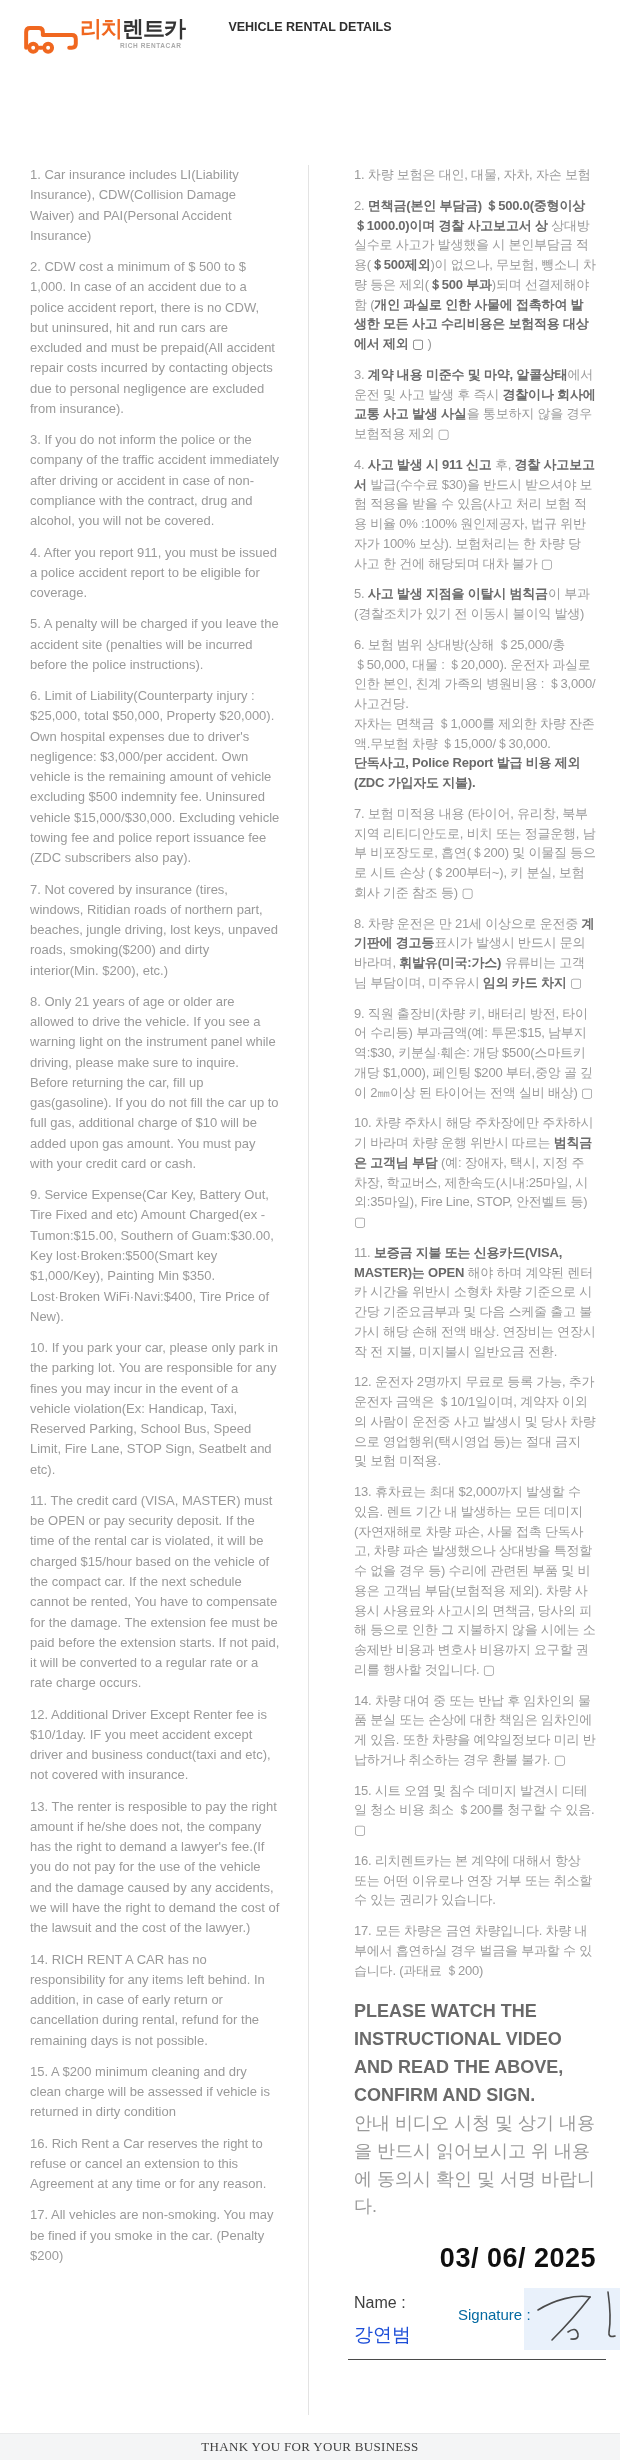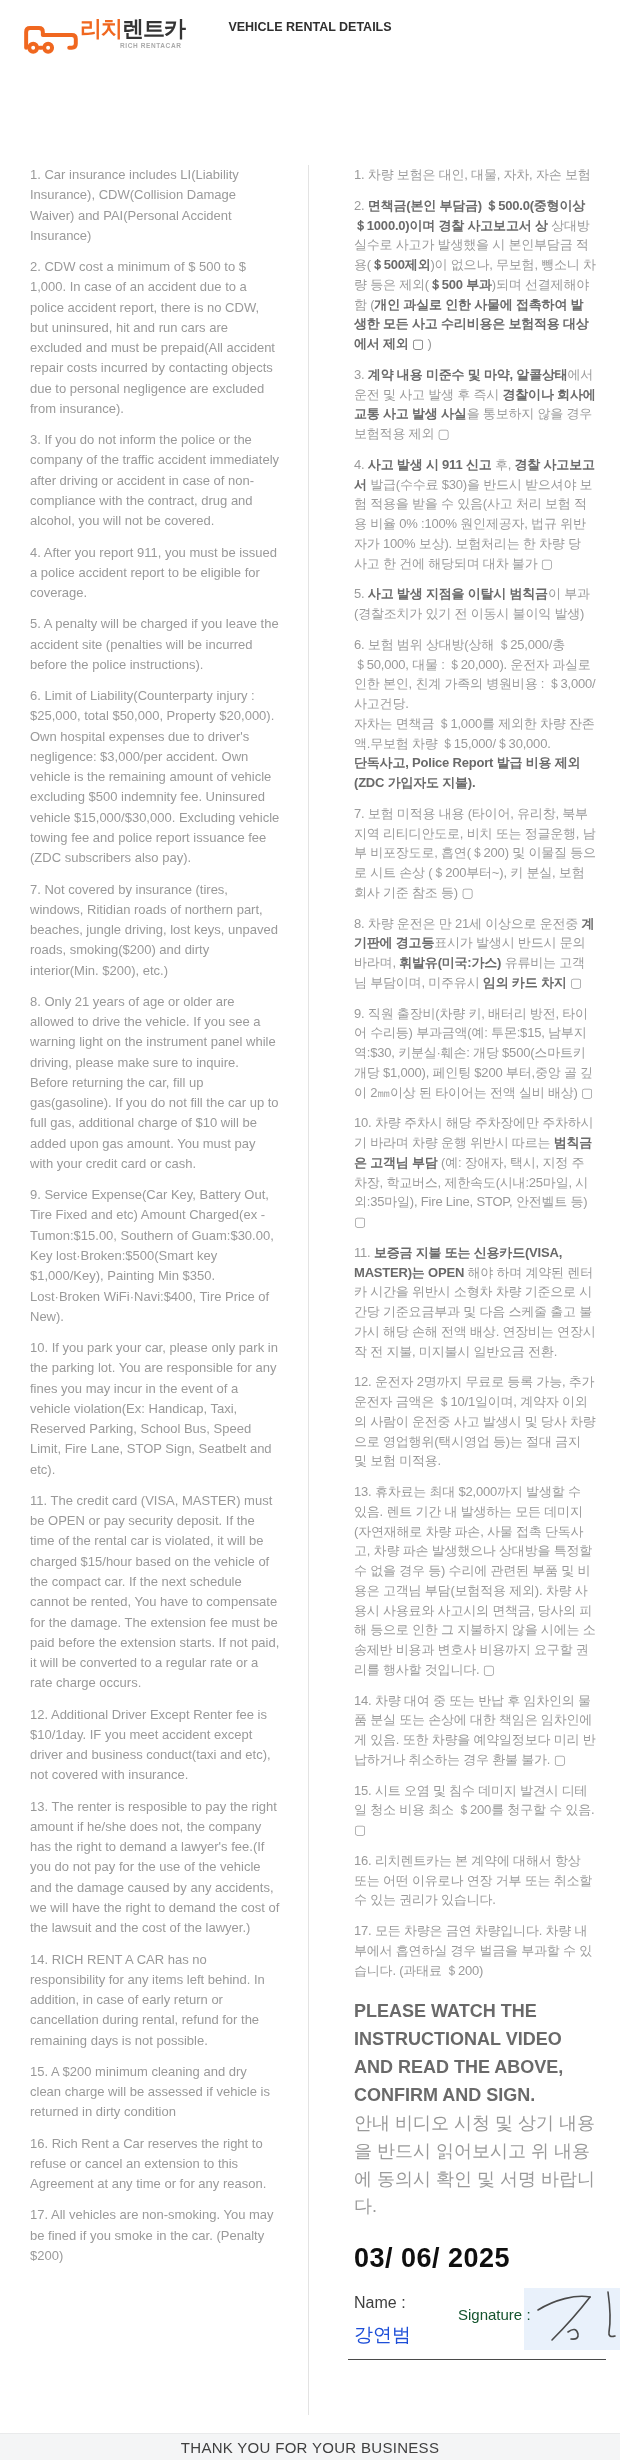--- a/index.html
+++ b/index.html
@@ -32,31 +32,31 @@
   .main{display:flex;align-items:stretch;padding:15px 24px 0 30px;}
   .col-en{flex:none;width:278px;padding-right:28px;}
   .col-kr{flex:1;border-left:1px solid #e3e3e3;padding-left:45px;min-height:2250px;}
   .col p{margin:0 0 11px 0;font-size:13px;line-height:1.56;color:var(--body-gray);}
   .col-kr p{line-height:1.52;letter-spacing:-0.2px;}
   .col .b{font-weight:700;color:var(--bold-gray);}
 
   
   .notice{margin-top:18px;font-size:18px;line-height:1.55;color:var(--body-gray);}
   .notice .b{font-weight:700;color:#6a6a6a;}
-  .date{margin-top:22px;text-align:left;font-size:27px;font-weight:700;color:#0f0f0f;letter-spacing:0.5px;}
+  .date{margin-top:22px;text-align:right;font-size:27px;font-weight:700;color:#0f0f0f;letter-spacing:0.5px;}
   .sig-row{position:relative;margin-top:20px;height:66px;}
   .name-label{position:absolute;left:0;top:0;font-size:16px;color:#3f3f3f;}
   .name-value{position:absolute;left:0;top:28px;font-size:19px;color:#1d4ed8;}
-  .sig-label{position:absolute;left:104px;top:12px;font-size:15px;color:#14532d;}
+  .sig-label{position:absolute;left:104px;top:12px;font-size:15px;color:#0369a1;}
   .sig-box{position:absolute;right:-24px;top:-6px;width:96px;height:62px;background:var(--sig-bg);}
   .sig-underline{position:absolute;left:-6px;bottom:0;width:258px;border-bottom:1.5px solid #4a4a4a;}
 
   
   .footer{position:absolute;left:0;right:0;bottom:0;height:27px;background:#f4f5f6;border-top:1px solid #e9eaeb;display:flex;align-items:center;justify-content:center;}
-  .footer span{font-size:15px;color:#3f3f3f;letter-spacing:0.3px;}
+  .footer span{font-size:13px;color:#3f3f3f;letter-spacing:0.3px;font-family:Liberation Serif, serif;}
 </style>
 </head>
 <body>
 
 <div class="page">
 
   <div class="header">
     <div class="brand">
       <span>
         <svg width="58" height="46" viewBox="0 0 132 92">

